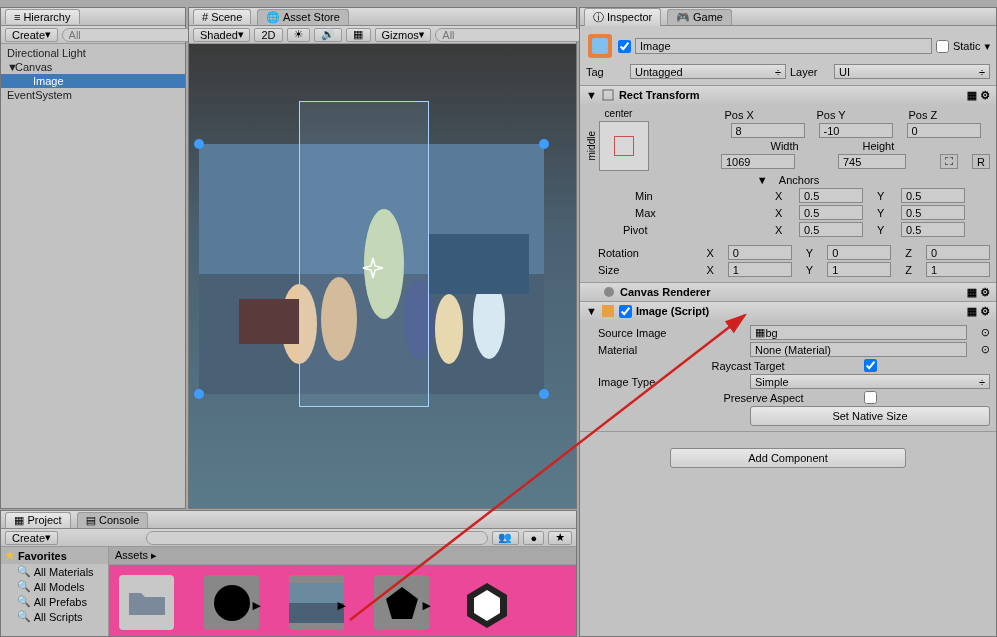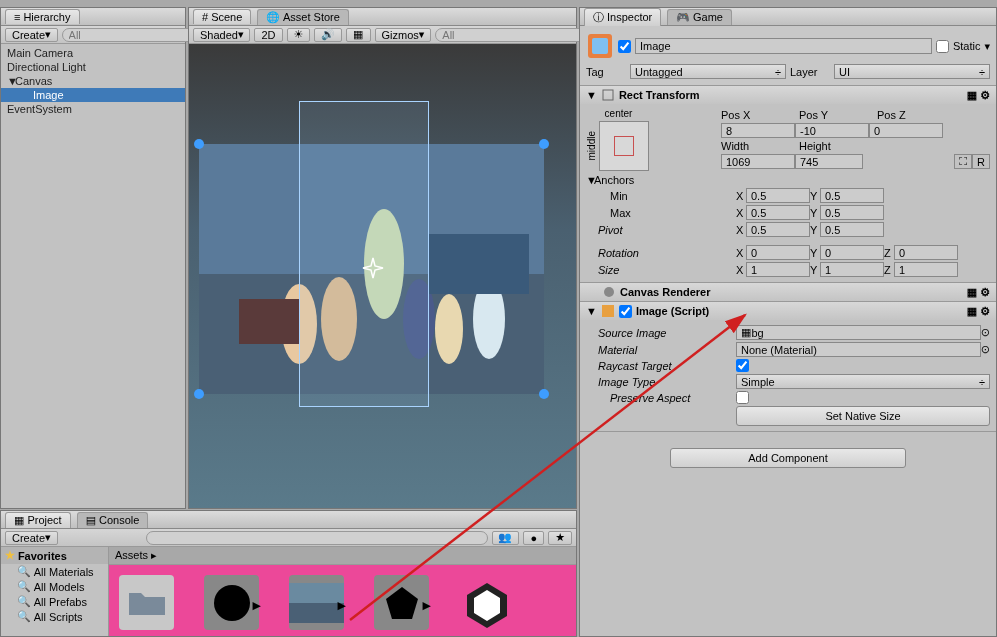--- a/index.html
+++ b/index.html
@@ -27,22 +27,22 @@
 
 .inspector { position: absolute; left: 579px; top: 7px; width: 418px; height: 630px; background: #c2c2c2; border: 1px solid #777; }
 .insp-head { padding: 4px; background: #c8c8c8; border-bottom: 1px solid #999; }
 .insp-row { display: flex; align-items: center; gap: 4px; padding: 2px; }
 .insp-row input[type=text] { background: #ccc; border: 1px solid #888; height: 16px; padding: 0 4px; flex: 1; }
 .insp-row .lab { width: 40px; }
 
 .component { border-bottom: 1px solid #999; }
 .comp-header { background: linear-gradient(#d8d8d8,#c4c4c4); padding: 2px 6px; display: flex; align-items: center; gap: 4px; font-weight: bold; }
 .comp-body { padding: 4px 6px; background: #c2c2c2; }
-.field-row { display: flex; align-items: center; padding: 1px 0; gap: 0; }
-.field-row .flabel { width: 150px; padding-left: 12px; font-style: italic; }
+.field-row { display: flex; align-items: center; padding: 1px 0; gap: 14px; justify-content: center; }
+.field-row .flabel { width: 150px; padding-left: 12px; }
 .field-row input[type=text] { background: #ccc; border: 1px solid #888; height: 15px; width: 64px; padding: 0 4px; }
 .field-row .wide { flex: 1; }
 .field-row .axis { width: 10px; }
 .ref-field { background: #ccc; border: 1px solid #888; height: 15px; flex: 1; padding: 0 4px; display: flex; align-items: center; }
 .color-field { background: #fff; border: 1px solid #888; height: 15px; flex: 1; }
 .dropdown { background: linear-gradient(#e0e0e0,#c8c8c8); border: 1px solid #888; height: 15px; flex: 1; padding: 0 4px; display: flex; align-items: center; justify-content: space-between; }
 .big-btn { background: linear-gradient(#e8e8e8,#d0d0d0); border: 1px solid #888; border-radius: 3px; height: 20px; display: flex; align-items: center; justify-content: center; }
 
 .rect-anchor { width: 50px; height: 50px; background: #d8d8d8; border: 1px solid #888; display: flex; align-items: center; justify-content: center; margin: 2px; }
 .rect-anchor .inner { width: 20px; height: 20px; border: 1px solid #c85050; position: relative; }
@@ -68,21 +68,20 @@
 
 <div class="hierarchy">
   <div class="panel-header">
     <div class="tab">≡ <span>Hierarchy</span></div>
   </div>
   <div class="toolbar">
     <div class="btn"><span>Create</span> ▾</div>
     <input type="text" placeholder="All" style="">
   </div>
   <div class="tree">
-    <div class="tree-item">Main Camera</div>
     <div class="tree-item">Directional Light</div>
     <div class="tree-item"><span class="fold">▼</span><span>Canvas</span></div>
     <div class="tree-item indent2 selected">Image</div>
     <div class="tree-item">EventSystem</div>
   </div>
 </div>
 
 <div class="scene">
   <div class="panel-header">
     <div class="tab"># <span>Scene</span></div>
@@ -187,21 +186,21 @@
             <input type="text" style="width: 74px;" value="8">
             <input type="text" style="width: 74px;" value="-10">
             <input type="text" style="width: 74px;" value="0">
           </div>
           <div class="field-row">
             <span style="width:78px">Width</span>
             <span style="width:78px">Height</span>
           </div>
           <div class="field-row">
             <input type="text" style="width: 74px;" value="1069">
-            <input type="text" style="width: 68px;" value="745">
+            <input type="text" style="width: 68px; margin-left: 29px;" value="745">
             <span style="flex:1"></span>
             <div class="btn" style="border:1px solid #888;padding:0 4px;height:15px;display:flex;align-items:center">⛶</div>
             <div class="btn" style="border:1px solid #888;padding:0 4px;height:15px;display:flex;align-items:center">R</div>
           </div>
         </div>
       </div>
       <div class="field-row">
           <span class="fold">▼</span>
           <span>Anchors</span>
         </div>

